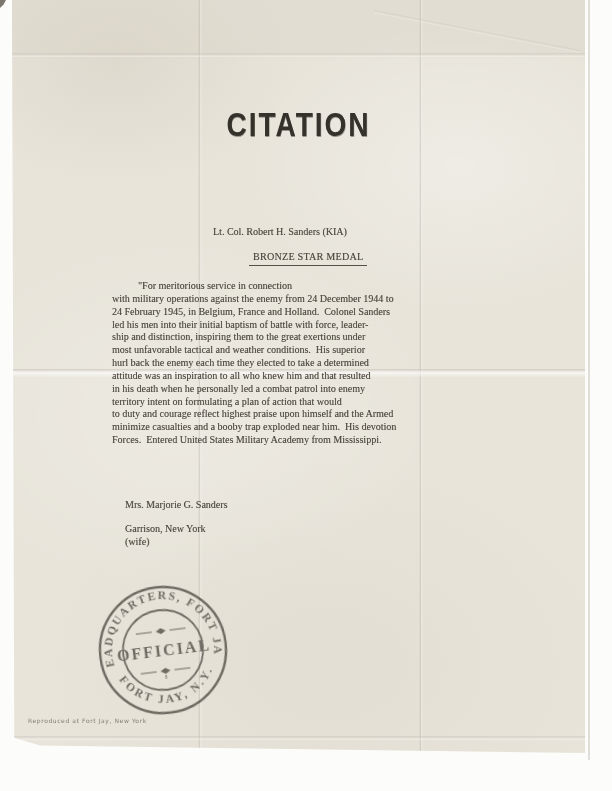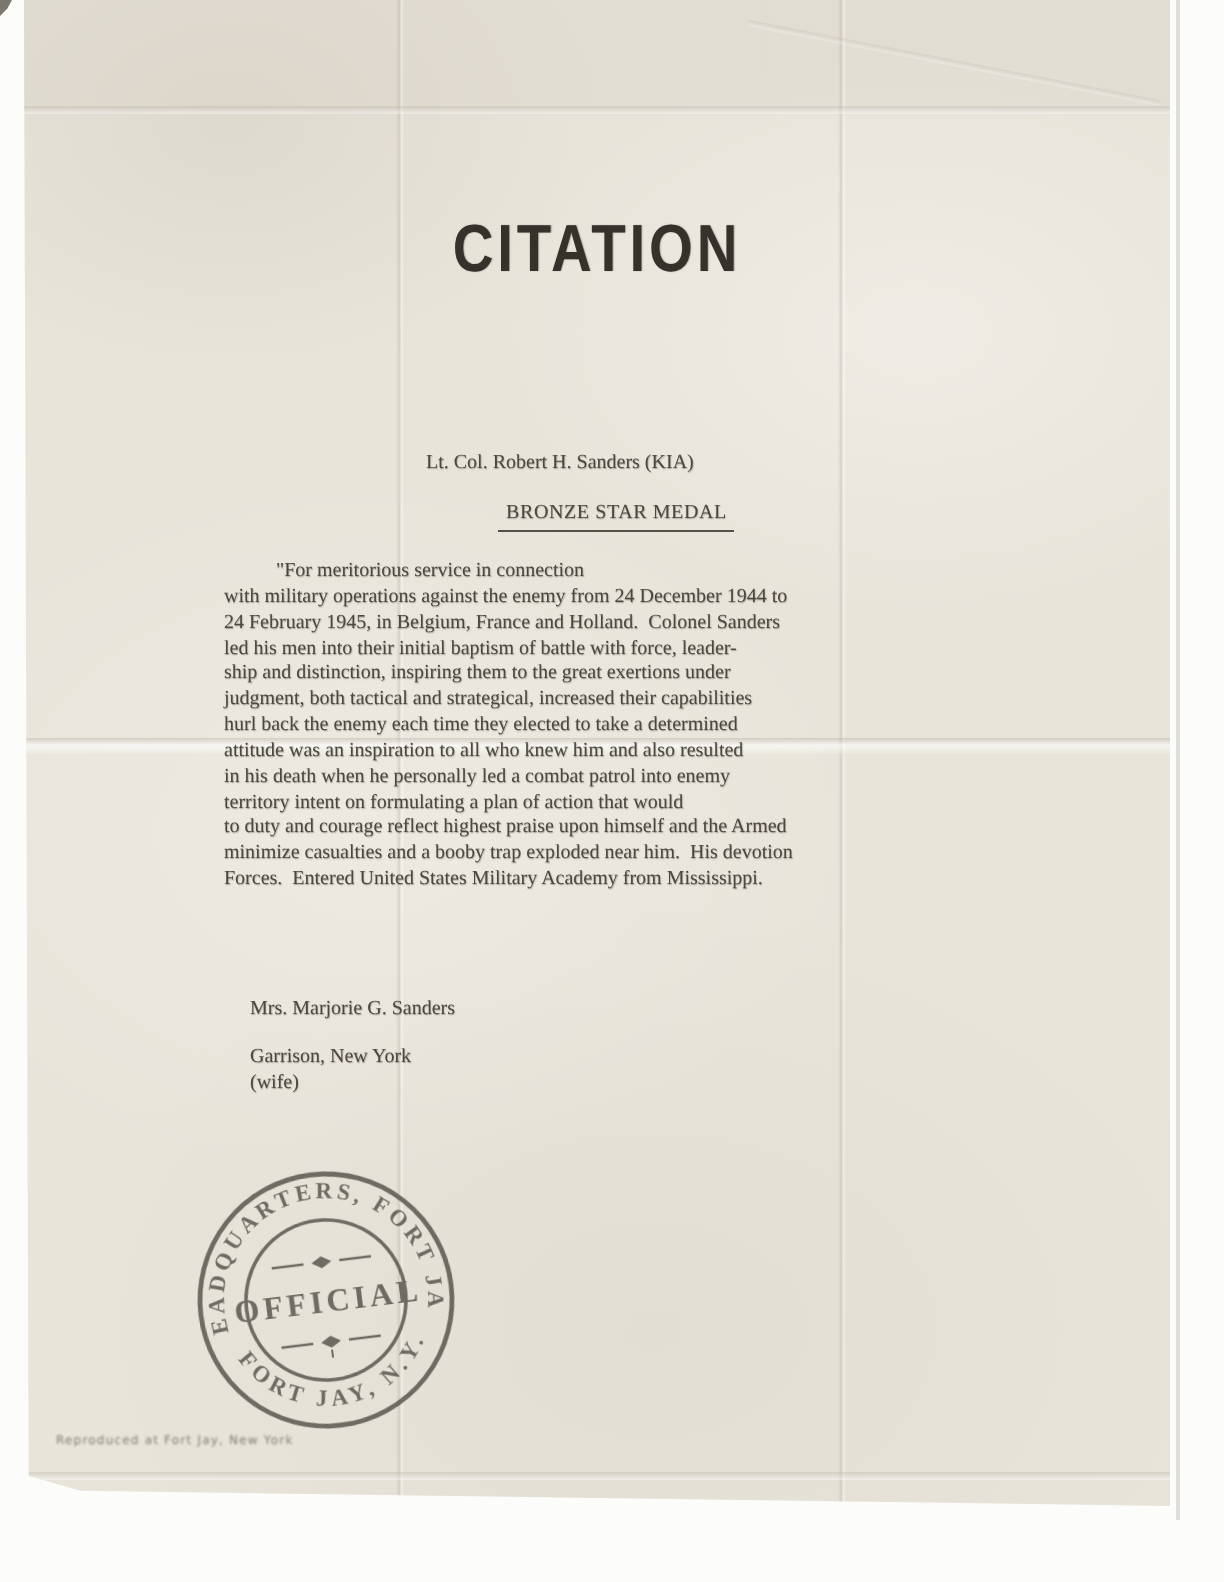--- a/index.html
+++ b/index.html
@@ -98,23 +98,23 @@
 
     <div class="tw recipient">Lt. Col. Robert H. Sanders (KIA)</div>
     <div class="tw award">BRONZE STAR MEDAL</div>
 
     <div class="body-block">
       <div class="tw body-line indent">"For meritorious service in connection</div>
       <div class="tw body-line">with military operations against the enemy from 24 December 1944 to</div>
       <div class="tw body-line">24 February 1945, in Belgium, France and Holland.  Colonel Sanders</div>
       <div class="tw body-line">led his men into their initial baptism of battle with force, leader-</div>
       <div class="tw body-line">ship and distinction, inspiring them to the great exertions under</div>
-      <div class="tw body-line">judgment, both tactical and strategical, increased their capabilities</div>
+      <div class="tw body-line">most unfavorable tactical and weather conditions.  His superior</div>
       <div class="tw body-line">hurl back the enemy each time they elected to take a determined</div>
-      <div class="tw body-line">attitude was an inspiration to all who knew him and also resulted</div>
+      <div class="tw body-line">attitude was an inspiration to all who knew him and that resulted</div>
       <div class="tw body-line">in his death when he personally led a combat patrol into enemy</div>
       <div class="tw body-line">territory intent on formulating a plan of action that would</div>
       <div class="tw body-line">to duty and courage reflect highest praise upon himself and the Armed</div>
       <div class="tw body-line">minimize casualties and a booby trap exploded near him.  His devotion</div>
       <div class="tw body-line">Forces.  Entered United States Military Academy from Mississippi.</div>
     </div>
 
     <div class="tw contact-name">Mrs. Marjorie G. Sanders</div>
     <div class="tw contact-city">Garrison, New York</div>
     <div class="tw contact-relation">(wife)</div>

